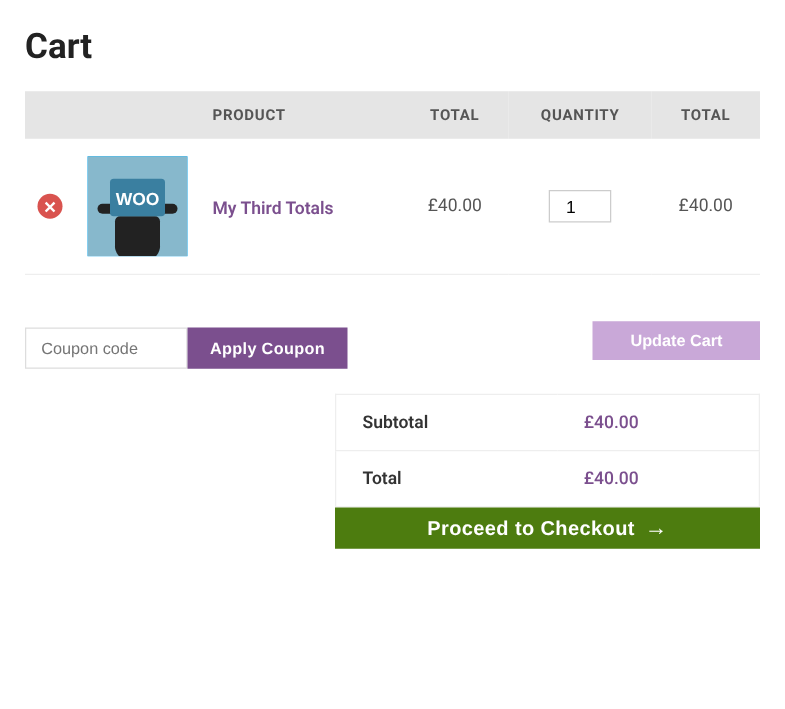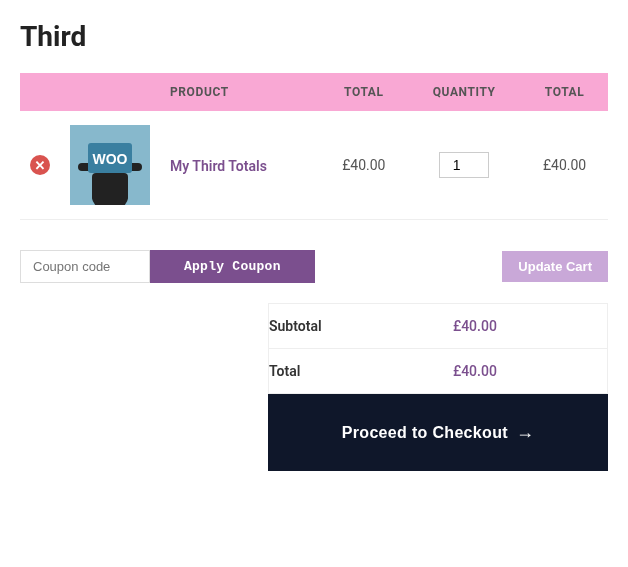--- a/index.html
+++ b/index.html
@@ -16,21 +16,21 @@
       font-weight: 700;
       margin-bottom: 20px;
       color: #222;
     }
     .cart-table {
       width: 100%;
       border-collapse: collapse;
       margin-bottom: 20px;
     }
     .cart-table thead tr {
-      background: #f9a8d4;
+      background: #e5e5e5;
     }
     .cart-table thead th {
       padding: 12px 10px;
       font-size: 12px;
       font-weight: 700;
       letter-spacing: 0.05em;
       color: #555;
       text-align: left;
     }
     .cart-table thead th.price-col,
@@ -99,46 +99,46 @@
     }
     .coupon-row {
       display: flex;
       align-items: center;
       justify-content: space-between;
       padding: 10px 0 20px 0;
     }
     .coupon-left {
       display: flex;
       gap: 0;
+      margin-top: 12px;
     }
     .coupon-input {
       border: 1px solid #ddd;
       padding: 8px 12px;
       font-size: 13px;
       color: #999;
       outline: none;
       width: 130px;
       background: #fff;
     }
     .apply-coupon-btn {
       background: #7b4f8e;
       color: #fff;
       border: none;
-      padding: 8px 34px;
+      padding: 8px 18px;
       font-size: 13px;
       font-weight: 600;
       cursor: pointer;
       letter-spacing: 0.02em;
-      font-family: Liberation Mono, monospace;
     }
     .update-cart-btn {
       background: #c9a8d8;
       color: #fff;
       border: none;
-      padding: 8px 16px;
+      padding: 8px 30px;
       font-size: 13px;
       font-weight: 600;
       cursor: pointer;
     }
     .cart-totals-section {
       max-width: 340px;
       margin: 0 auto 0 auto;
       float: right;
       width: 340px;
     }
@@ -150,59 +150,59 @@
     }
     .totals-table {
       width: 100%;
       border: 1px solid #eee;
       border-collapse: collapse;
     }
     .totals-table tr {
       border-bottom: 1px solid #eee;
     }
     .totals-table td {
-      padding: 14px 0;
+      padding: 14px 21px;
       font-size: 14px;
     }
     .totals-table td:first-child {
       font-weight: 600;
       color: #333;
     }
     .totals-table td:last-child {
       color: #7b4f8e;
       font-weight: 500;
     }
     .proceed-btn {
       display: block;
       width: 100%;
-      background: #0f172a;
+      background: #4d7c0f;
       color: #fff;
       border: none;
-      padding: 28px;
+      padding: 6px;
       font-size: 16px;
       font-weight: 700;
       cursor: pointer;
       text-align: center;
       margin-top: 0;
       letter-spacing: 0.02em;
     }
     .proceed-btn .arrow {
       margin-left: 8px;
       font-size: 18px;
     }
     .clearfix::after {
       content: '';
       display: table;
       clear: both;
     }
   </style>
 </head>
 <body>
 
-<h1 class="cart-title">Third</h1>
+<h1 class="cart-title">Cart</h1>
 
 <table class="cart-table">
   <thead>
     <tr>
       <th style="width:30px;"></th>
       <th style="width:90px;"></th>
       <th>PRODUCT</th>
       <th class="price-col">TOTAL</th>
       <th class="quantity-col">QUANTITY</th>
       <th class="total-col">TOTAL</th>

